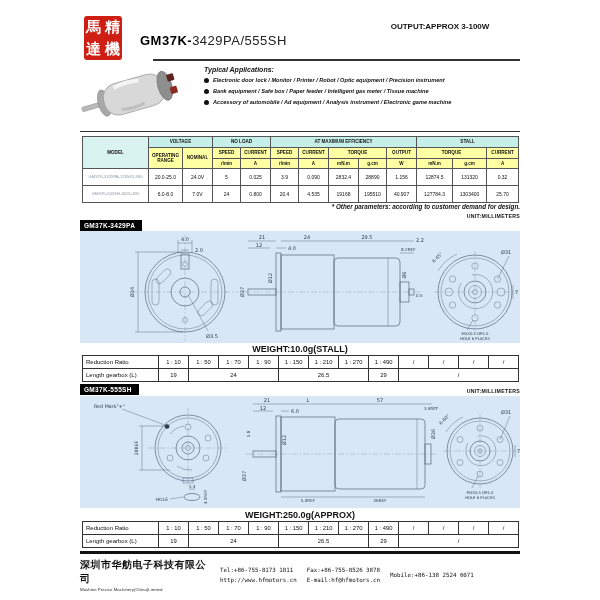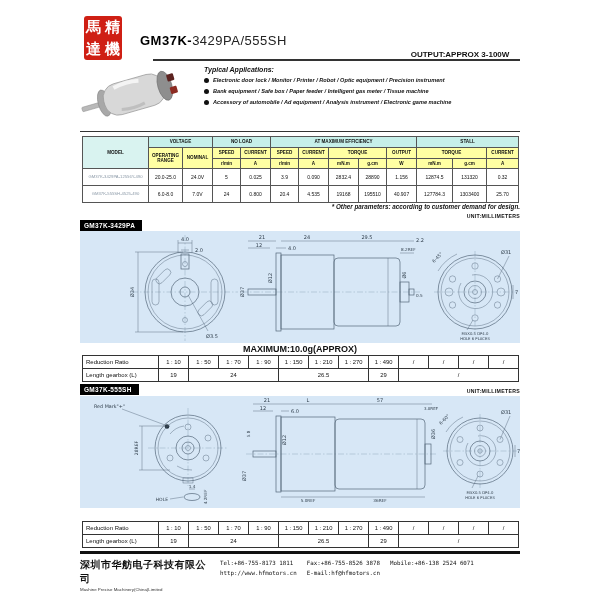--- a/index.html
+++ b/index.html
@@ -4,21 +4,21 @@
 <style>
   html,body{margin:0;padding:0;background:#e8e8e8;}
   .page{position:relative;width:600px;height:600px;background:#ffffff;overflow:hidden;
         font-family:"Liberation Sans",sans-serif;color:#111;}
   
   .seal{position:absolute;left:84px;top:16px;width:38px;height:44px;background:#cf1f14;
         border-radius:3px;display:grid;grid-template-columns:1fr 1fr;align-items:center;justify-items:center;
         font-family:"DejaVu Serif",serif;color:#fff;font-weight:bold;font-size:15px;line-height:1;}
   .title{position:absolute;left:140px;top:33px;font-size:13px;letter-spacing:.5px;color:#222;}
   .title b{font-weight:bold;color:#000;}
-  .hdr-right{position:absolute;left:380px;top:22px;width:160px;text-align:center;margin-top:28px;}
+  .hdr-right{position:absolute;left:360px;top:22px;width:160px;text-align:center;}
   .hdr-output{font-size:8px;font-weight:bold;}
   .hdr-sub{font-size:11px;font-weight:bold;font-style:italic;margin-top:6px;letter-spacing:.5px;}
   .hdr-line{position:absolute;left:153px;top:59px;width:367px;height:2px;background:#333;}
   
   .motor-pic{position:absolute;left:76px;top:64px;}
   .apps{position:absolute;left:204px;top:66px;width:318px;}
   .apps-h{font-size:7px;font-weight:bold;font-style:italic;margin-bottom:3px;}
   .app-row{display:flex;align-items:flex-start;margin-top:4px;}
   .bullet{width:5px;height:5px;border-radius:50%;background:#111;margin:1px 4px 0 0;flex:0 0 auto;}
   .app-txt{font-size:5.6px;font-weight:bold;font-style:italic;line-height:1.25;}
@@ -52,21 +52,21 @@
   .dim{stroke:#54677a;stroke-width:0.45;fill:none;}
   .weight{position:absolute;left:80px;width:440px;text-align:center;font-size:9px;font-weight:bold;}
   .w1{top:344px;} .w2{top:510px;}
   
   .red{position:absolute;left:82px;width:436px;table-layout:fixed;}
   .red td{border:1px solid #333;font-size:5.8px;text-align:center;height:12px;padding:0;}
   .red .lbl{text-align:left;padding-left:3px;font-size:6px;}
   .r1{top:355px;} .r2{top:521px;}
   
   .foot-line{position:absolute;left:80px;top:551px;width:440px;height:3px;background:#111;}
-  .footer{position:absolute;left:80px;top:558px;width:460px;display:flex;align-items:flex-start;}
+  .footer{position:absolute;left:80px;top:558px;width:460px;display:flex;align-items:center;}
   .f-co{width:130px;}
   .f-cn{font-size:10px;font-weight:bold;font-family:"DejaVu Serif",serif;letter-spacing:.5px;}
   .f-en{font-size:4.4px;color:#333;margin-top:1px;}
   .f-col{font-family:"DejaVu Sans Mono",monospace;font-size:5.8px;line-height:1.8;margin-left:10px;white-space:nowrap;}
 </style>
 </head>
 <body>
 
 <div class="page">
 
@@ -279,21 +279,21 @@
         <text x="421" y="23">Ø31</text>
         <line class="dim" x1="433" y1="54" x2="433" y2="68"></line>
         <text x="435" y="63">7</text>
         <line class="dim" x1="393" y1="89" x2="387" y2="99"></line>
         <text x="395" y="104" text-anchor="middle" style="font-size:3.8px">M3X0.5 DP4.0</text>
         <text x="395" y="109" text-anchor="middle" style="font-size:3.8px">HOLE 6 PLACES</text>
       </g>
     </svg>
   </div>
 
-  <div class="weight w1">MAXIMUM:10.0g(APPROX)</div>
+  <div class="weight w1">WEIGHT:10.0g(STALL)</div>
 
   <table class="red r1">
     <colgroup>
         <col style="width:76px">
         <col span="12" style="width:30px">
       </colgroup>
     <tbody>
         <tr>
       <td class="lbl">Reduction  Ratio</td>
       <td>1 : 10</td>
@@ -406,20 +406,21 @@
         <text x="421" y="18">Ø31</text>
         <line class="dim" x1="435" y1="49" x2="435" y2="61"></line>
         <text x="437" y="57">7</text>
         <line class="dim" x1="398" y1="80" x2="392" y2="92"></line>
         <text x="400" y="98" text-anchor="middle" style="font-size:3.8px">M3X0.5 DP4.0</text>
         <text x="400" y="103" text-anchor="middle" style="font-size:3.8px">HOLE 6 PLACES</text>
       </g>
     </svg>
   </div>
 
+  <div class="weight w2">WEIGHT:250.0g(APPROX)</div>
 
   <table class="red r2">
     <colgroup>
         <col style="width:76px">
         <col span="12" style="width:30px">
       </colgroup>
     <tbody>
         <tr>
       <td class="lbl">Reduction  Ratio</td>
       <td>1 : 10</td>

